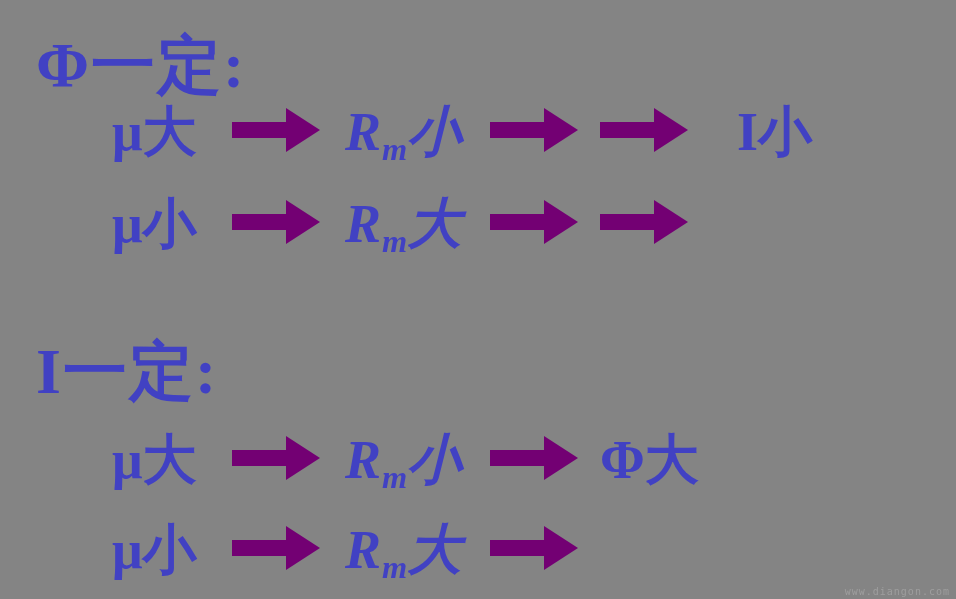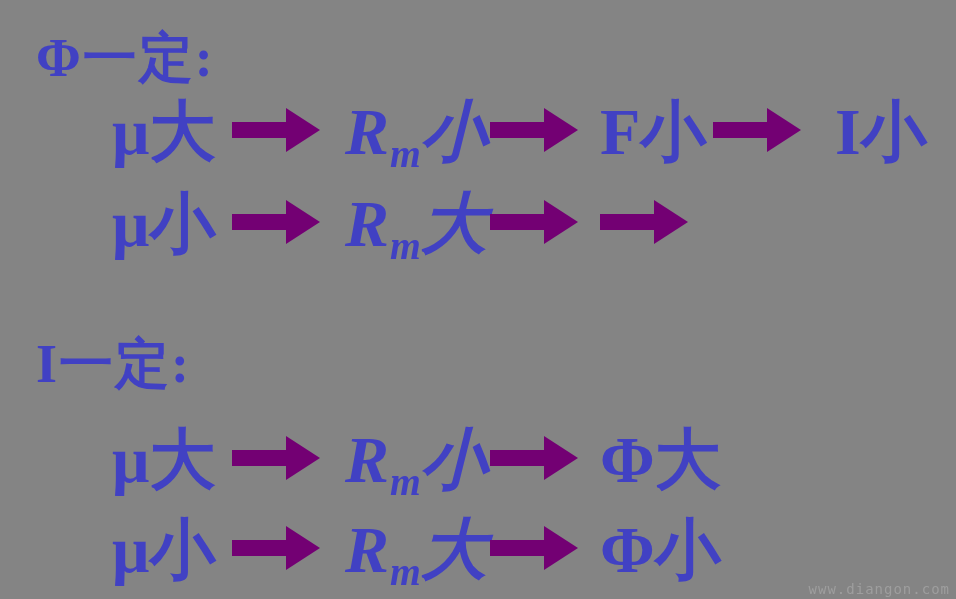--- a/index.html
+++ b/index.html
@@ -17,21 +17,21 @@
   }
   .slide {
     position: relative;
     width: 956px;
     height: 599px;
   }
   .heading {
     position: absolute;
     left: 36px;
     color: var(--text);
-    font-size: 54px;
+    font-size: 64px;
     font-weight: bold;
     white-space: nowrap;
     letter-spacing: 2px;
   }
   #heading-1 { top: 22px; }
   #heading-2 { top: 328px; }
   .flow-row {
     position: absolute;
     left: 0;
     height: 80px;
@@ -39,21 +39,21 @@
     align-items: center;
     padding-left: 112px;
     white-space: nowrap;
   }
   #row-1 { top: 92px; }
   #row-2 { top: 184px; }
   #row-3 { top: 420px; }
   #row-4 { top: 510px; }
   .node {
     color: var(--text);
-    font-size: 66px;
+    font-size: 54px;
     font-weight: bold;
     white-space: nowrap;
   }
   .node .sub {
     display: inline-block;
     font-size: 0.6em;
     transform: translateY(0.32em);
     margin-left: 1px;
   }
   .cell-n1 { width: 120px; }
@@ -85,37 +85,36 @@
     border-left: 34px solid var(--arrow);
     border-top: 22px solid transparent;
     border-bottom: 22px solid transparent;
   }
   .watermark {
     position: absolute;
     right: 6px;
     bottom: 2px;
     color: var(--watermark);
     font-family: "DejaVu Sans Mono", monospace;
-    font-size: 14px;
+    font-size: 10px;
     letter-spacing: 1px;
   }
 </style>
 </head>
 <body>
 
 <div class="slide">
 
   <div id="heading-1" class="heading">Φ一定:</div>
 
   <div id="row-1" class="flow-row">
     <span class="node cell-n1"><span>μ大</span></span>
     <span class="cell-a1"><span class="arrow" style="display:inline-block"><span class="shaft"></span><span class="head"></span></span></span>
     <span class="node cell-n2"><span>R</span><span class="sub">m</span><span>小</span></span>
     <span class="cell-a2"><span class="arrow" style="display:inline-block"><span class="shaft"></span><span class="head"></span></span></span>
-    <span class="node cell-n3"><span>F小</span></span>
     <span class="cell-a3"><span class="arrow" style="display:inline-block"><span class="shaft"></span><span class="head"></span></span></span>
     <span class="node cell-n4"><span>I小</span></span>
   </div>
 
   <div id="row-2" class="flow-row">
     <span class="node cell-n1"><span>μ小</span></span>
     <span class="cell-a1"><span class="arrow" style="display:inline-block"><span class="shaft"></span><span class="head"></span></span></span>
     <span class="node cell-n2"><span>R</span><span class="sub">m</span><span>大</span></span>
     <span class="cell-a2"><span class="arrow" style="display:inline-block"><span class="shaft"></span><span class="head"></span></span></span>
     <span class="cell-a3"><span class="arrow" style="display:inline-block"><span class="shaft"></span><span class="head"></span></span></span>
@@ -129,18 +128,17 @@
     <span class="node cell-n2"><span>R</span><span class="sub">m</span><span>小</span></span>
     <span class="cell-a2"><span class="arrow" style="display:inline-block"><span class="shaft"></span><span class="head"></span></span></span>
     <span class="node cell-n3"><span>Φ大</span></span>
   </div>
 
   <div id="row-4" class="flow-row">
     <span class="node cell-n1"><span>μ小</span></span>
     <span class="cell-a1"><span class="arrow" style="display:inline-block"><span class="shaft"></span><span class="head"></span></span></span>
     <span class="node cell-n2"><span>R</span><span class="sub">m</span><span>大</span></span>
     <span class="cell-a2"><span class="arrow" style="display:inline-block"><span class="shaft"></span><span class="head"></span></span></span>
-    <span class="node cell-n3"><span>Φ小</span></span>
   </div>
 
   <div class="watermark">www.diangon.com</div>
 
 </div>
 
 </body></html>

